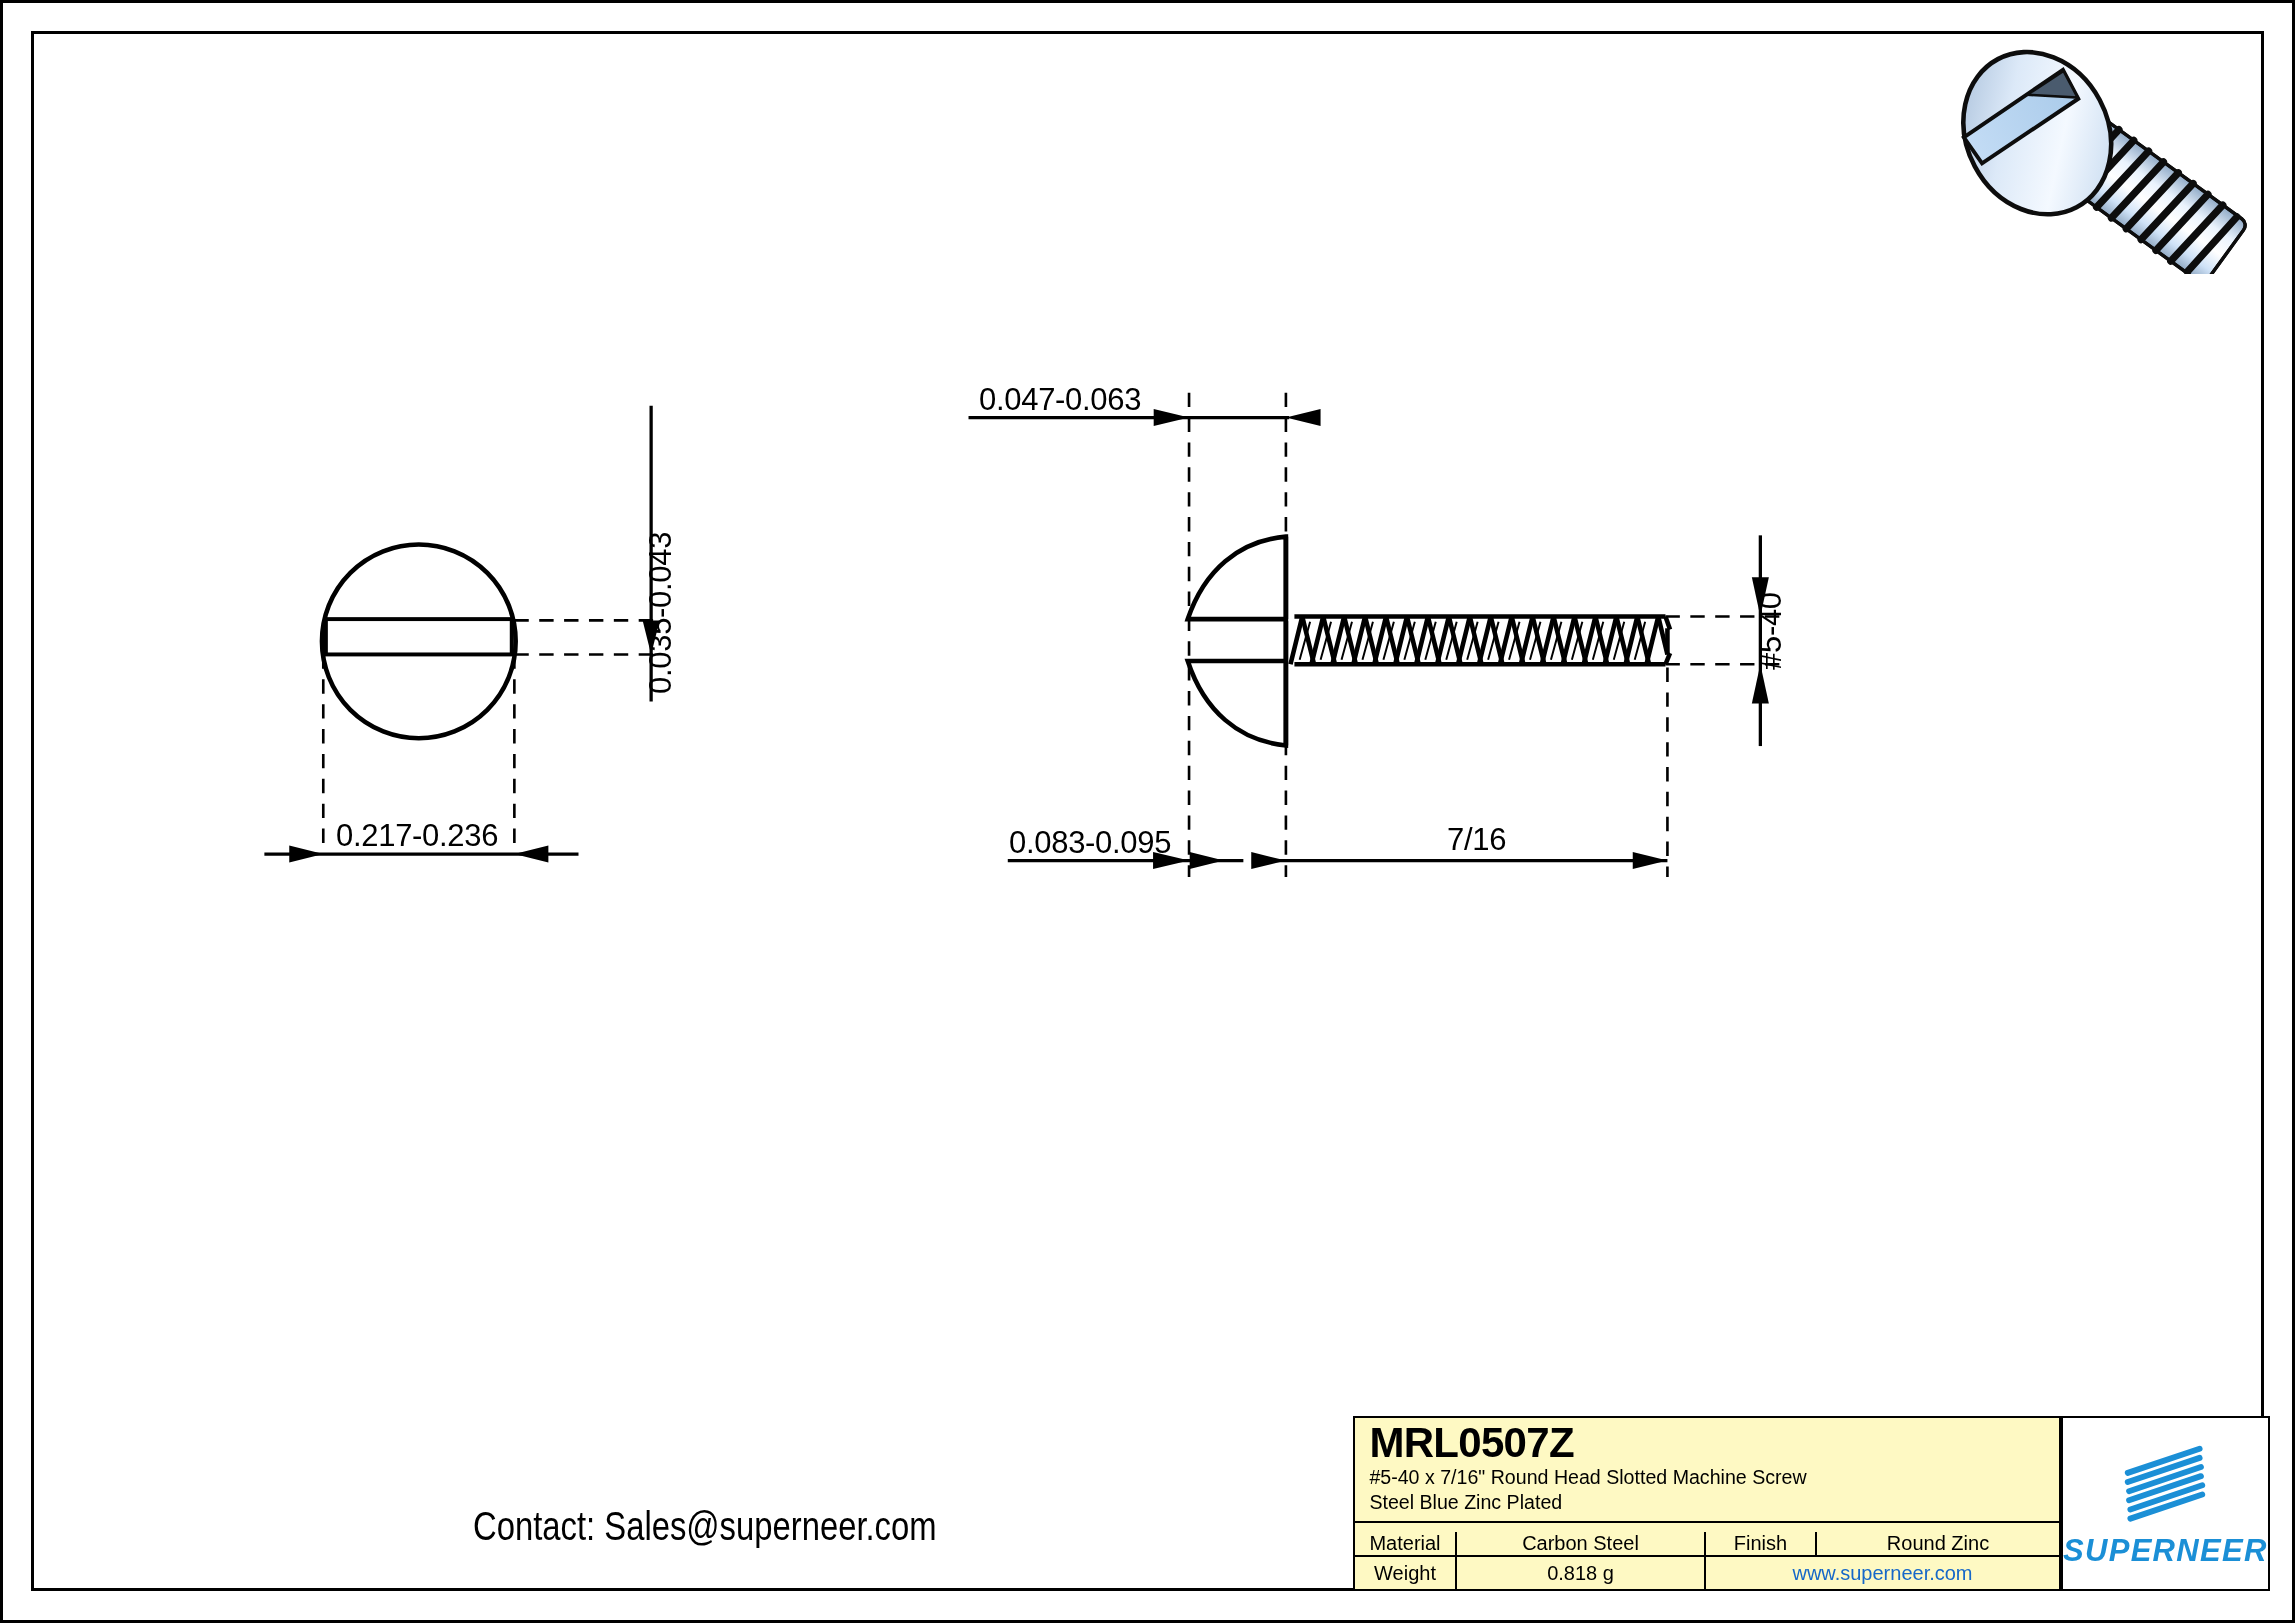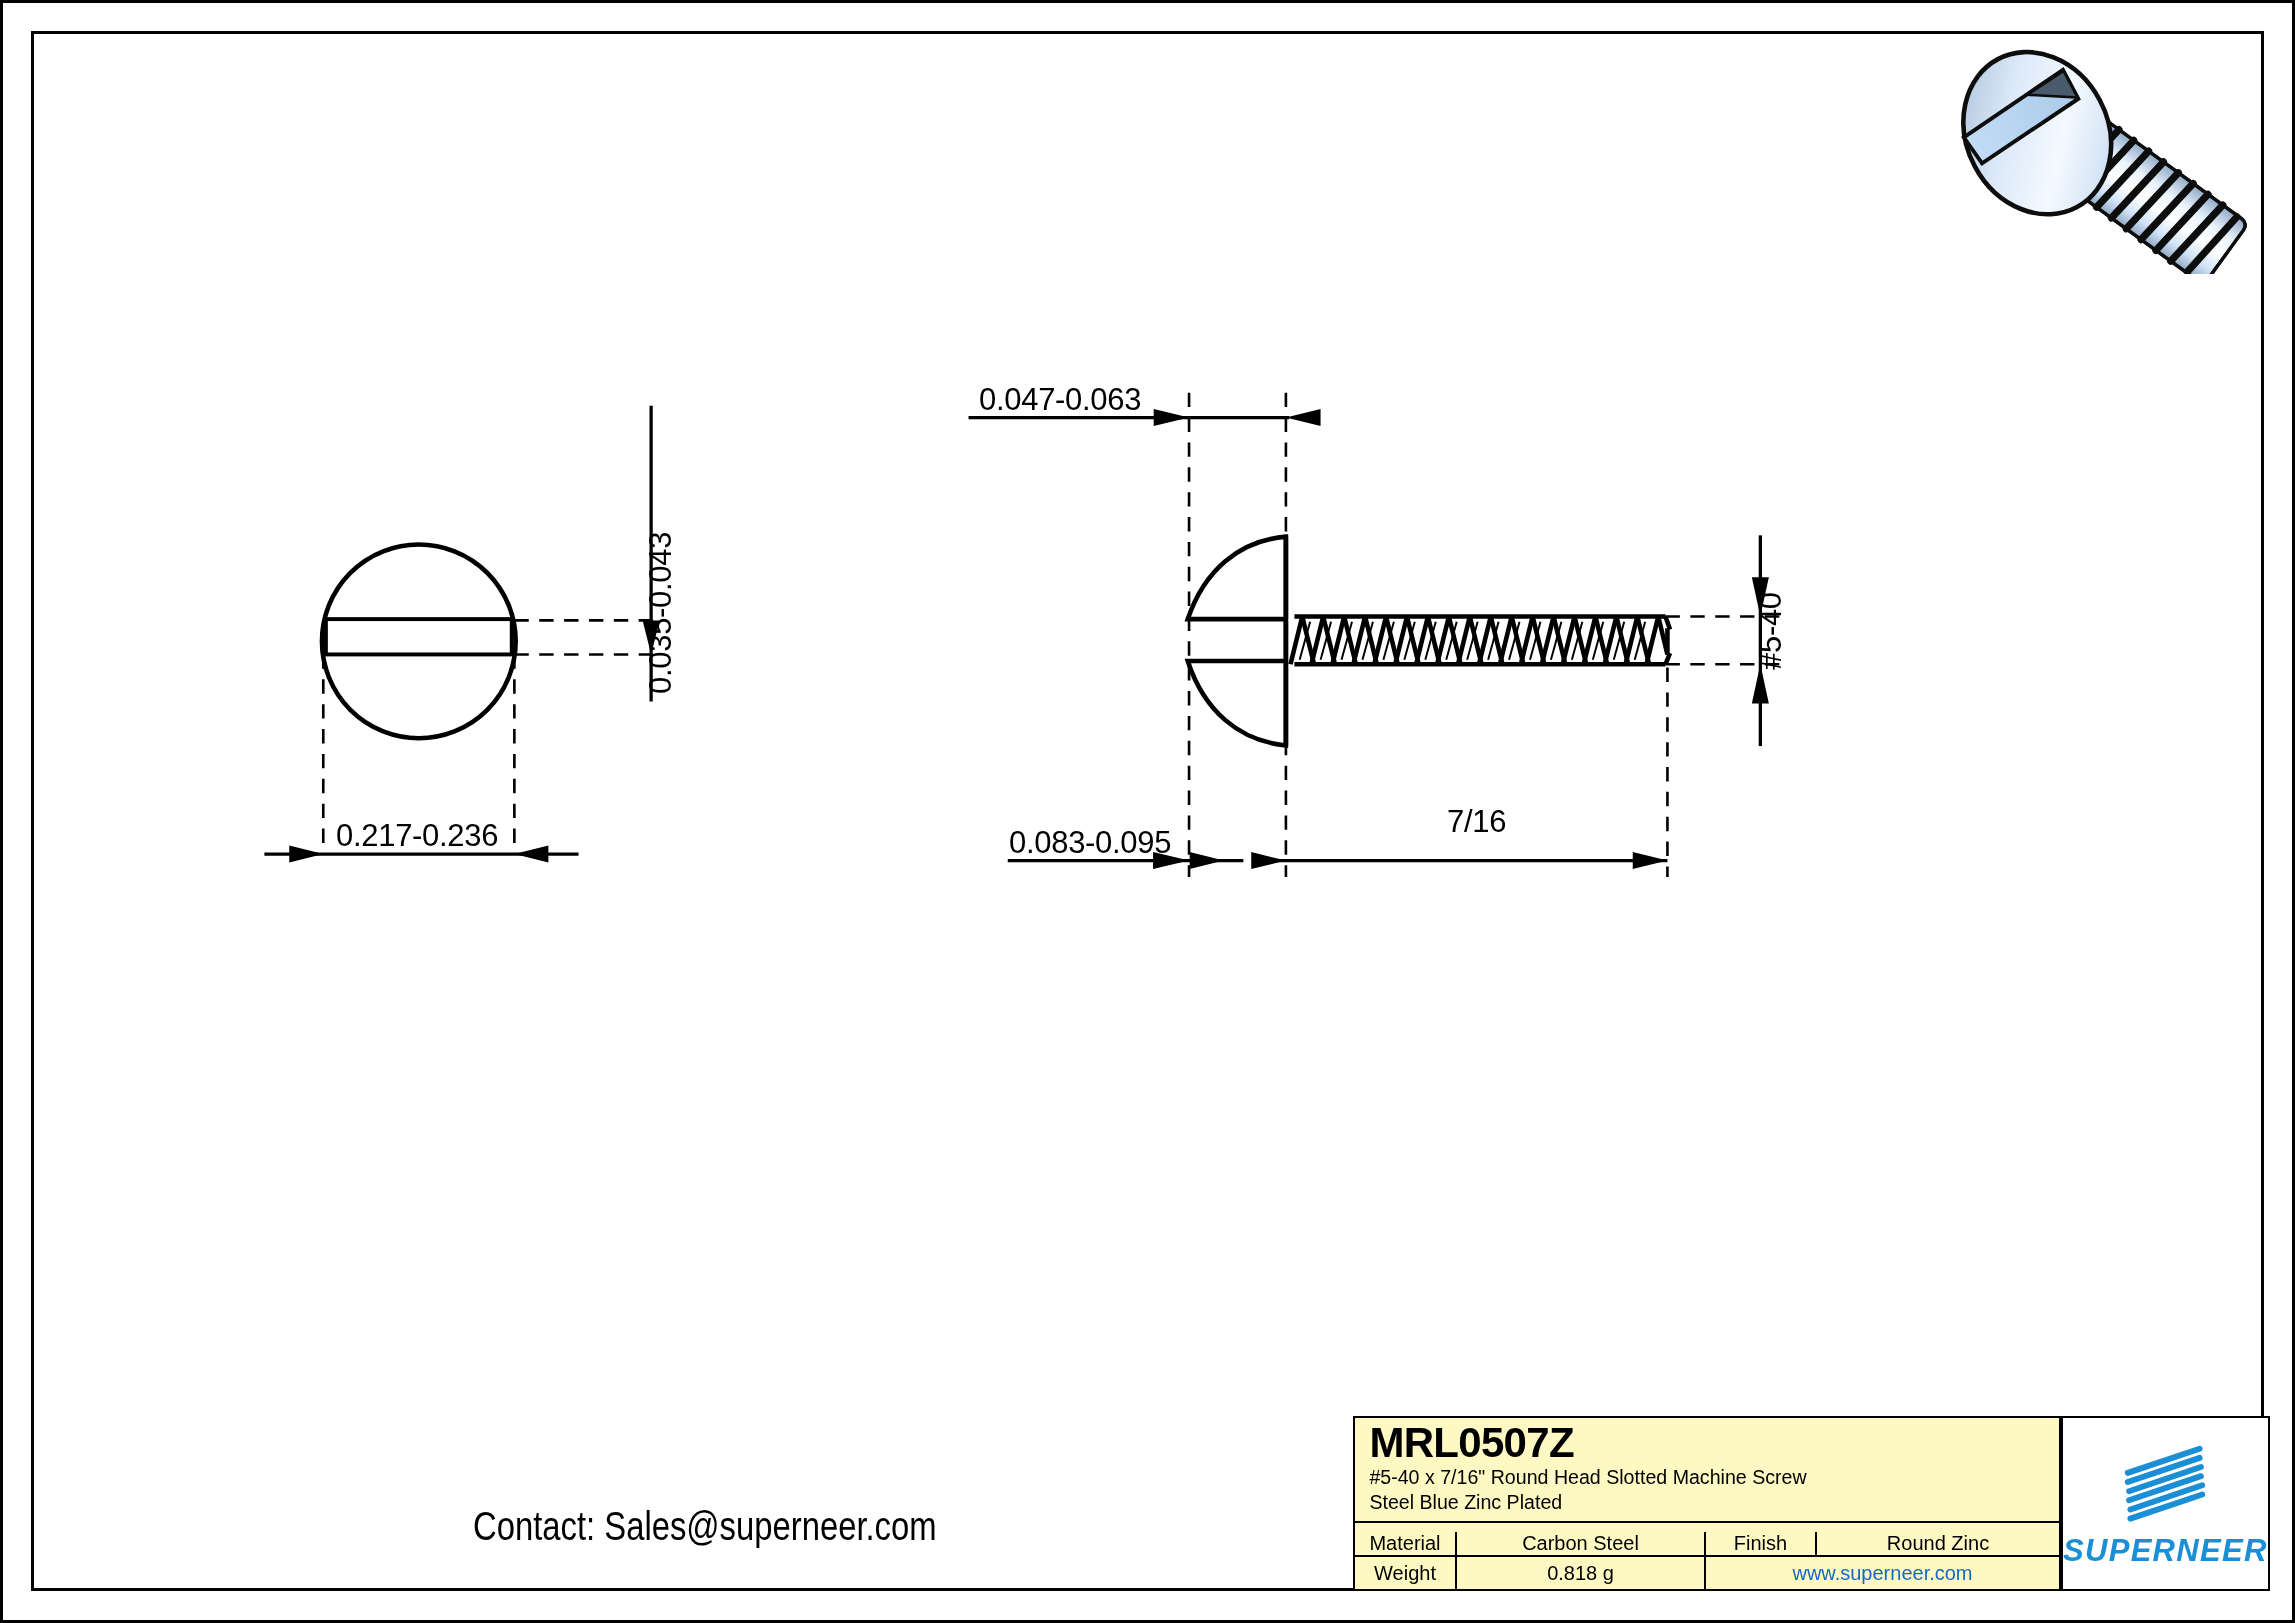--- a/index.html
+++ b/index.html
@@ -281,21 +281,21 @@
   </svg>
 
   <div class="dim-text rot" style="left:643px; top:694px;">0.035-0.043</div>
 
   <div class="dim-text" style="left:336px; top:818px;">0.217-0.236</div>
 
   <div class="dim-text" style="left:979px; top:382px;">0.047-0.063</div>
 
   <div class="dim-text" style="left:1009px; top:825px;">0.083-0.095</div>
 
-  <div class="dim-text" style="left:1447px; top:804px;">7/16</div>
+  <div class="dim-text" style="left:1447px; top:822px;">7/16</div>
 
   <div class="dim-text rot" style="left:1753px; top:670px;">#5-40</div>
 
   <svg class="render" viewBox="0 0 580 400">
     <defs>
       <linearGradient id="headGrad" x1="0" y1="0" x2="1" y2="1">
         <stop offset="0%" stop-color="#9fb8d4"></stop>
         <stop offset="35%" stop-color="#dce9f8"></stop>
         <stop offset="62%" stop-color="#f4f9ff"></stop>
         <stop offset="100%" stop-color="#bcd3ec"></stop>

